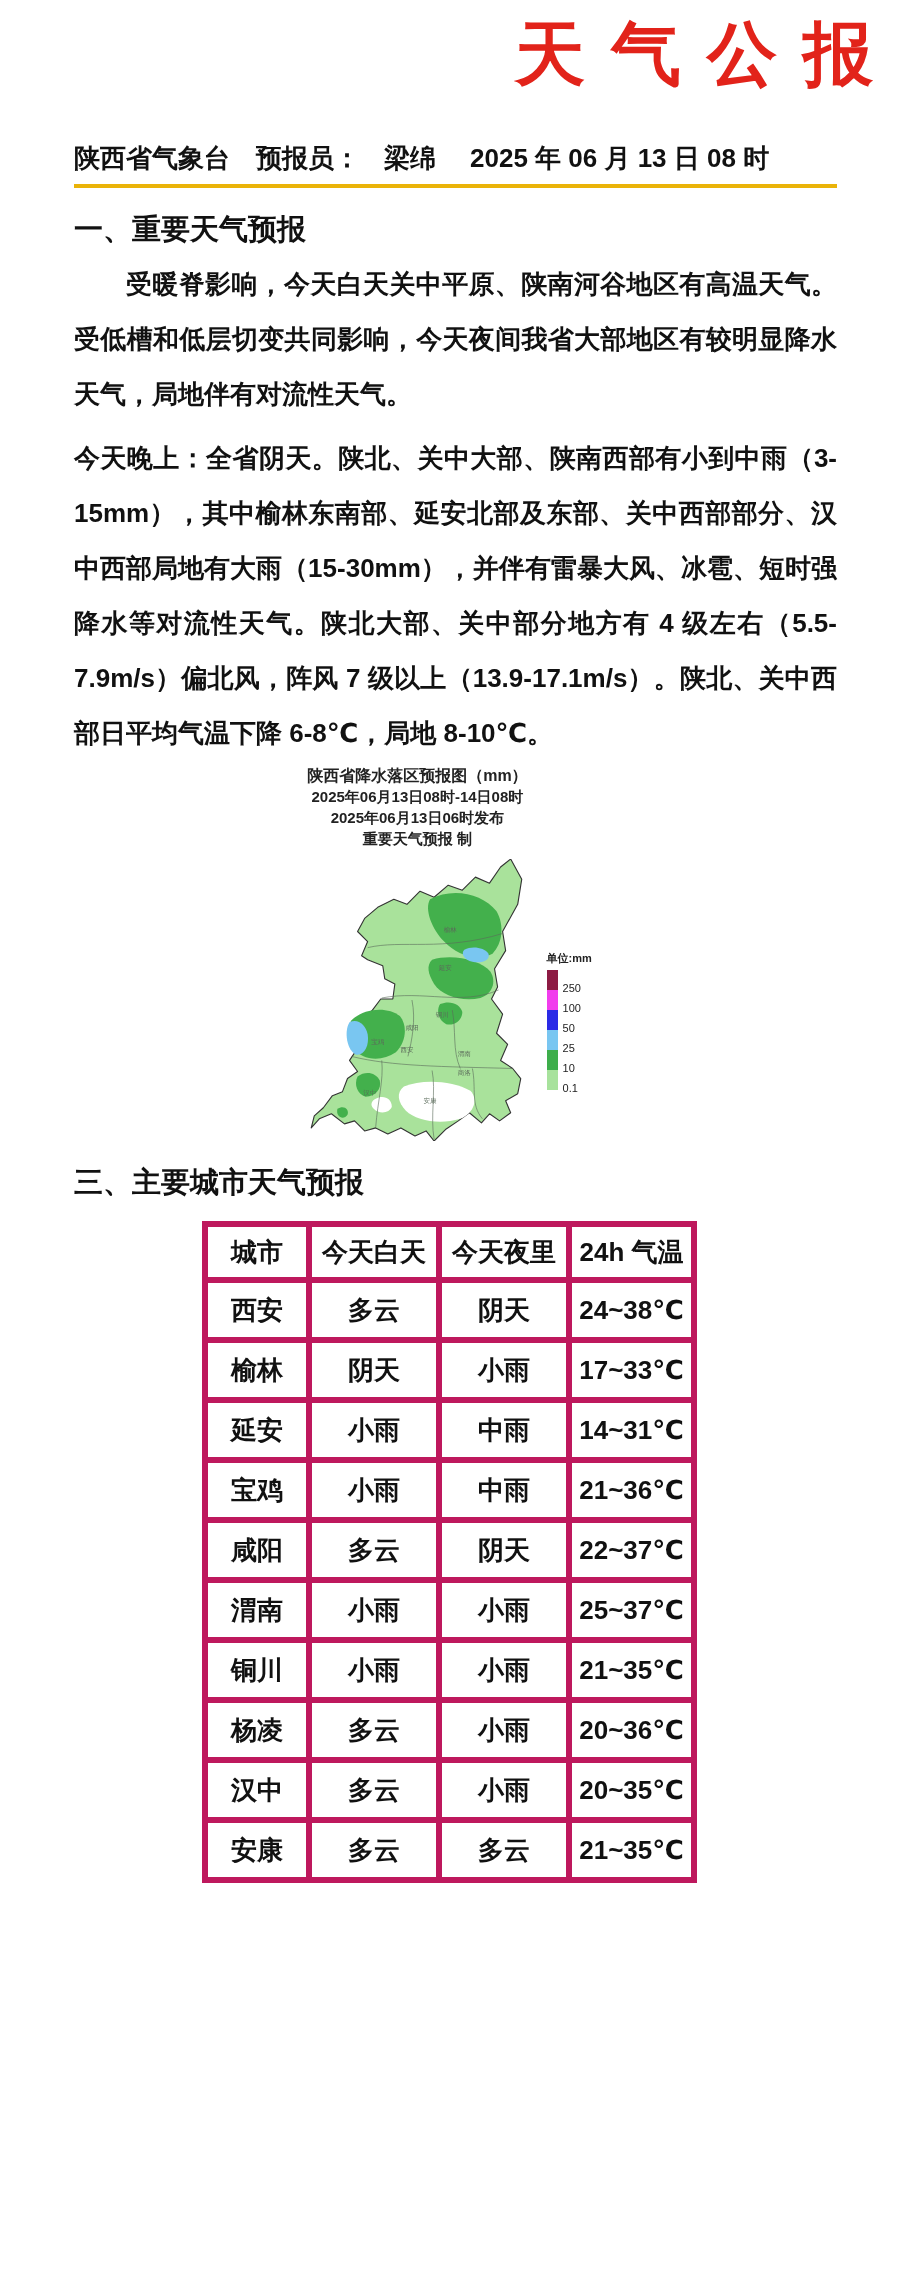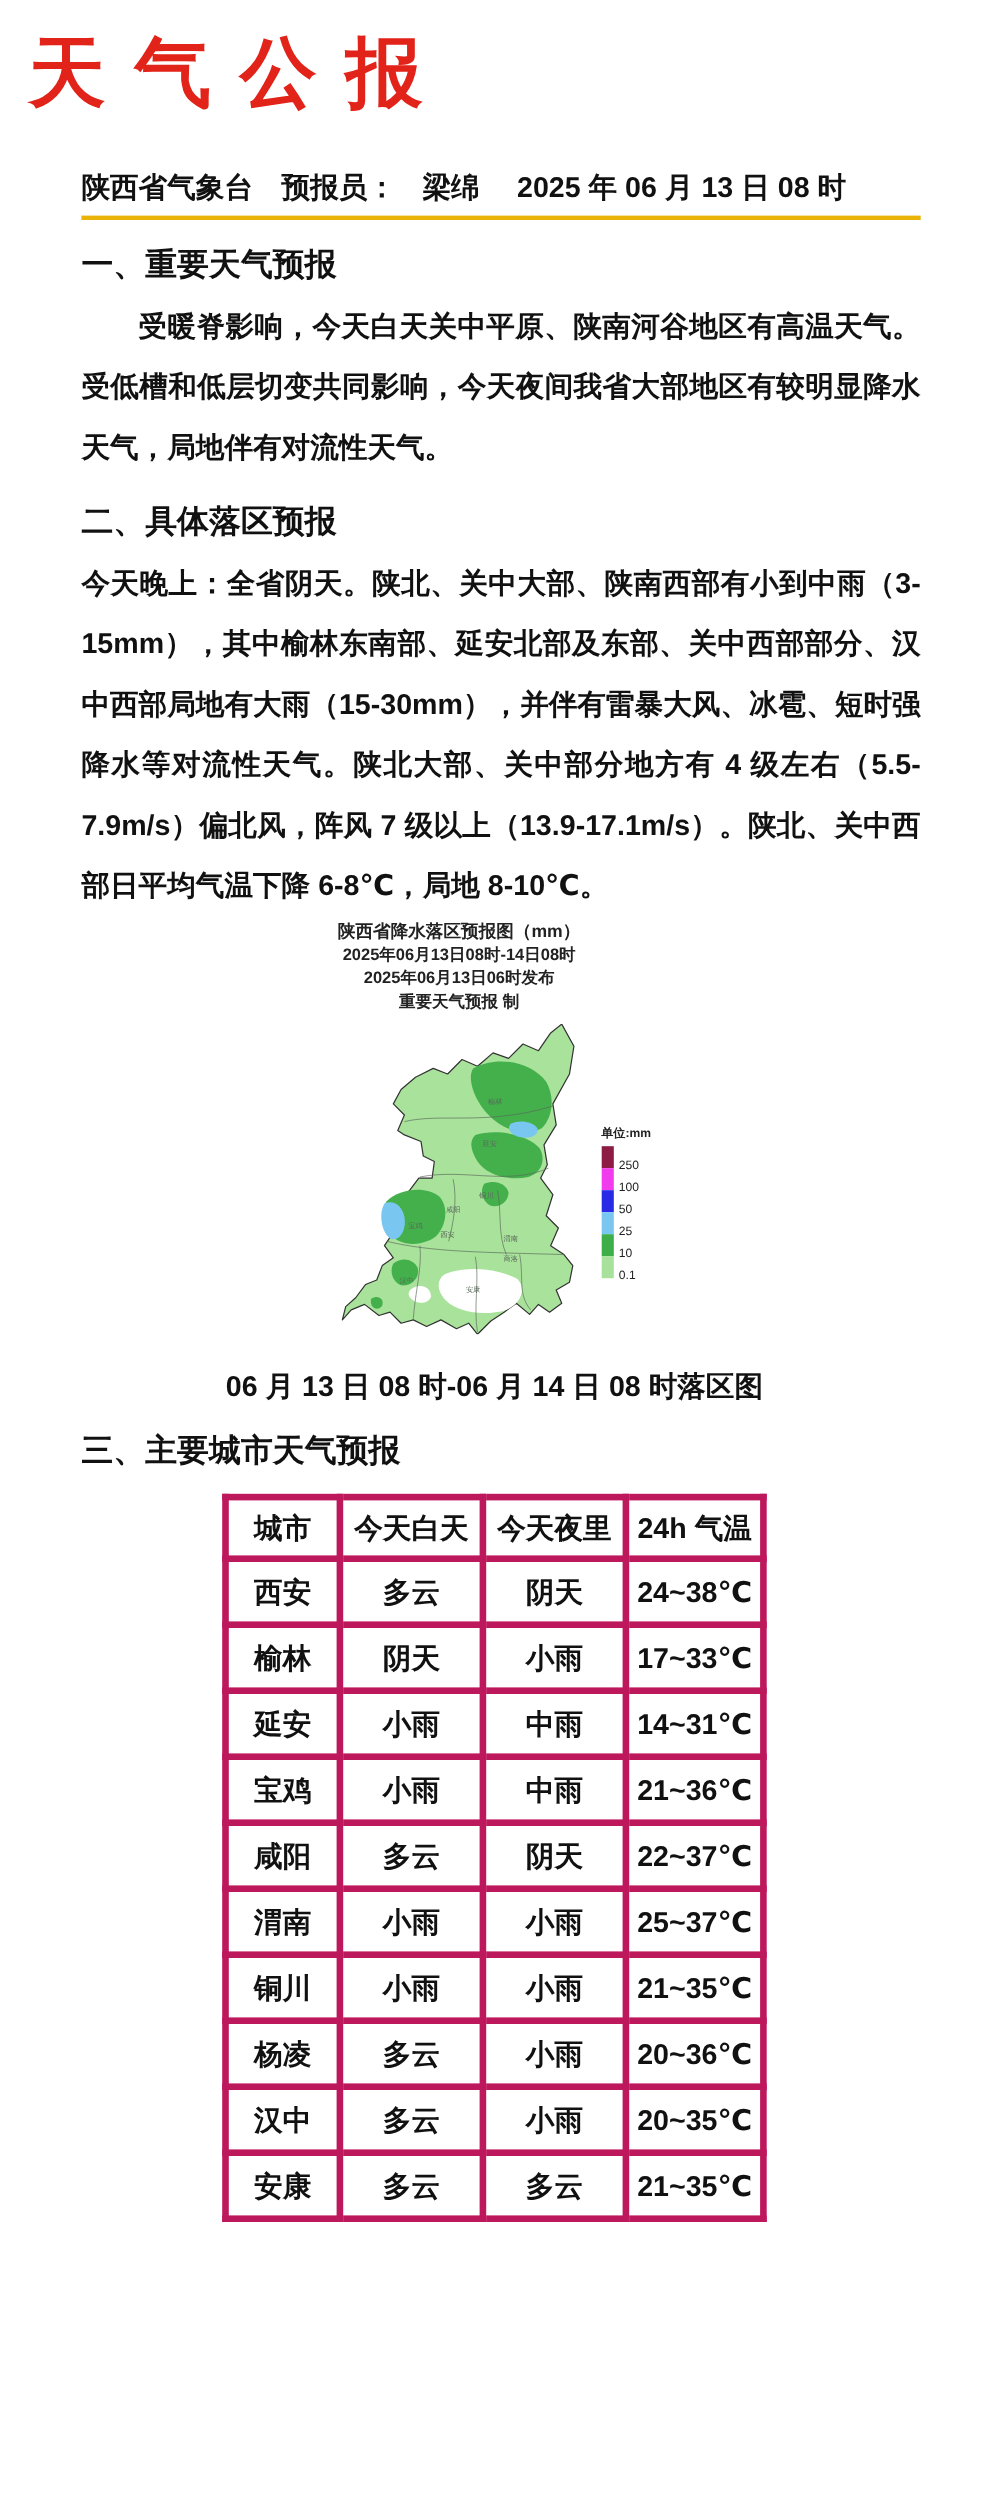--- a/index.html
+++ b/index.html
@@ -8,22 +8,22 @@
     width:899px;
     height:2271px;
     background:#fff;
     overflow:hidden;
     font-family:"Liberation Sans","DejaVu Sans",sans-serif;
     color:#111;
   }
   
   .doc-title {
     margin:0;
-    padding-top:24px;
-    text-align:left;
+    padding-top:12px;
+    text-align:right;
     color:#e2231a;
     font-size:70px;
     font-weight:800;
     letter-spacing:26px;
     text-indent:26px;
     line-height:1.22;
   }
   
   .meta {
     margin:44px 62px 0 74px;
@@ -106,21 +106,20 @@
 
   <h1 class="doc-title">天气公报</h1>
 
   <div class="meta">
     <span class="g1">陕西省气象台</span><span class="g2">预报员：</span><span class="g3">梁绵</span><span>2025 年 06 月 13 日 08 时</span>
   </div>
 
   <h2 class="sec-heading">一、重要天气预报</h2>
   <p class="body-para first-indent">受暖脊影响，今天白天关中平原、陕南河谷地区有高温天气。受低槽和低层切变共同影响，今天夜间我省大部地区有较明显降水天气，局地伴有对流性天气。</p>
 
-  <h2 class="sec-heading">二、具体落区预报</h2>
   <p class="body-para">今天晚上：全省阴天。陕北、关中大部、陕南西部有小到中雨（3-15mm），其中榆林东南部、延安北部及东部、关中西部部分、汉中西部局地有大雨（15-30mm），并伴有雷暴大风、冰雹、短时强降水等对流性天气。陕北大部、关中部分地方有 4 级左右（5.5-7.9m/s）偏北风，阵风 7 级以上（13.9-17.1m/s）。陕北、关中西部日平均气温下降 6-8℃，局地 8-10℃。</p>
 
   <div class="map-block">
     <div class="map-col">
       <div class="map-header">
         <div class="l1">陕西省降水落区预报图（mm）</div>
         <div>2025年06月13日08时-14日08时</div>
         <div>2025年06月13日06时发布</div>
         <div>重要天气预报 制</div>
       </div>
@@ -202,21 +201,20 @@
             <div class="legend-label">10</div>
           </div>
           <div class="legend-row">
             <div class="legend-swatch" style="background: rgb(167, 226, 156);"></div>
             <div class="legend-label">0.1</div>
           </div>
         </div>
     </div>
   </div>
 
-  <p class="map-caption">06 月 13 日 08 时-06 月 14 日 08 时落区图</p>
 
   <h2 class="sec-heading">三、主要城市天气预报</h2>
 
   <table class="city-table">
     <colgroup>
       <col class="col-city">
         <col class="col-day">
         <col class="col-night">
         <col class="col-temp">
     </colgroup>

